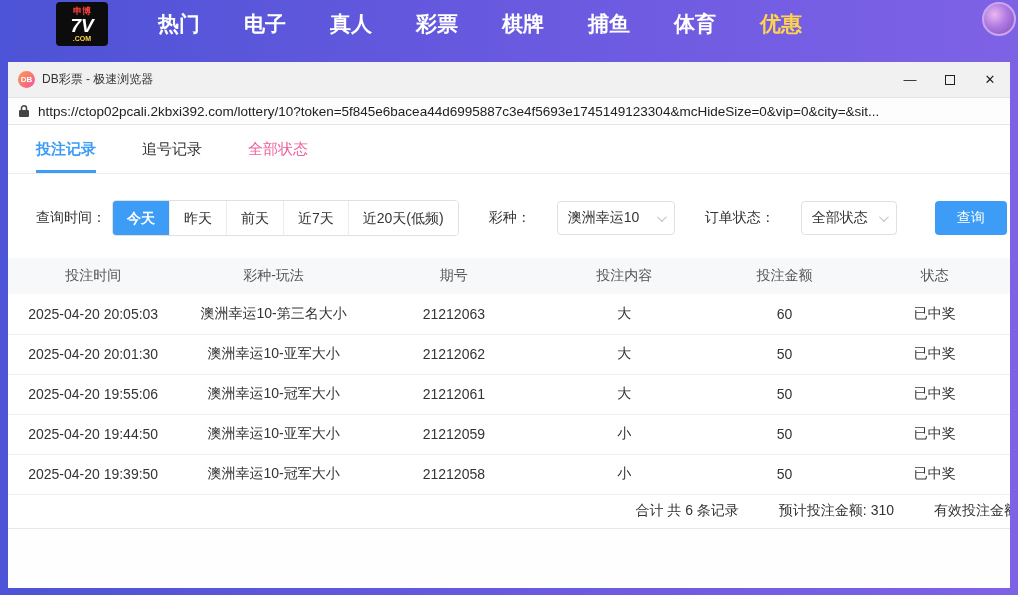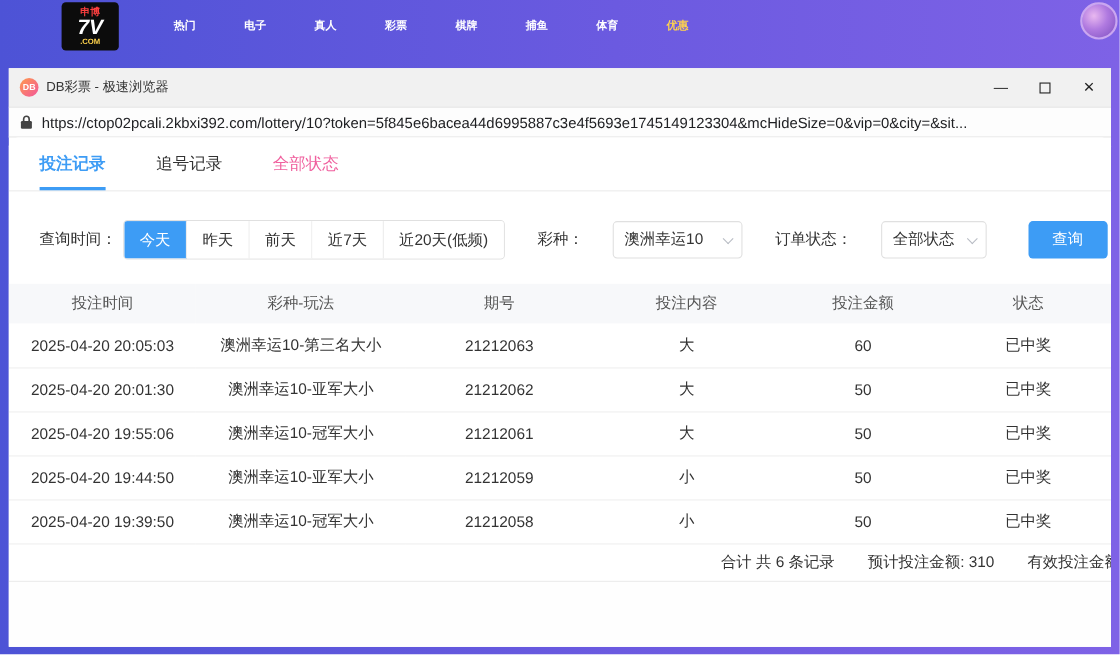--- a/index.html
+++ b/index.html
@@ -12,21 +12,21 @@
   
   .topbar { position:absolute; top:0; left:0; width:100%; height:48px;
             display:flex; align-items:center; }
   .logo { margin-left:56px; width:52px; height:44px; background:#0c0c0c; border-radius:4px;
           display:flex; flex-direction:column; align-items:center; justify-content:center;
           line-height:1; cursor:pointer; }
   .logo .l1 { color:#ff4040; font-size:9px; font-weight:bold; }
   .logo .l2 { color:#ffffff; font-size:19px; font-weight:bold; font-style:italic; }
   .logo .l3 { color:#ffd34d; font-size:7px; font-weight:bold; }
   .nav { display:flex; margin-left:28px; }
-  .nav-item { color:#ffffff; font-size:10px; font-weight:bold; text-decoration:none;
+  .nav-item { color:#ffffff; font-size:21px; font-weight:bold; text-decoration:none;
               padding:0 22px; line-height:48px; cursor:pointer; }
   .nav-item.gold { color:#ffd34d; }
   .avatar { position:absolute; right:2px; top:2px; width:34px; height:34px; border-radius:50%;
             background:radial-gradient(circle at 35% 35%, #e9b8f0 0%, #b07ae0 45%, #7d4fc0 100%);
             border:2px solid #caa6f0; cursor:pointer; }
 
   
   .window { position:absolute; top:62px; left:8px; width:1002px; height:526px;
             background:#ffffff; display:flex; flex-direction:column; }
   .titlebar { height:36px; background:#f1f1f1; display:flex; align-items:center;
@@ -57,21 +57,21 @@
          align-items:center; border-bottom:3px solid transparent; padding-top:3px; }
   .tab.active { color:#3d9cf5; border-bottom-color:#3d9cf5; font-weight:bold; }
   .tab.pink { color:#f0609e; }
 
   .filters { display:flex; align-items:center; padding:26px 0 22px 28px; gap:6px; }
   .flabel { font-size:14px; color:#333; }
   .time-group { display:flex; border:1px solid #e0e0e0; border-radius:4px; overflow:hidden; }
   .time-opt { font-size:14px; color:#333; padding:0 14px; height:34px; line-height:34px;
               border-right:1px solid #ececec; cursor:pointer; background:#fff; }
   .time-opt:last-child { border-right:none; }
-  .time-opt.active { background:#3d9cf5; color:#fff; }
+  .time-opt.active { background:#3d9cf5; color:#fff;font-weight:bold; }
   .sel-wrap { margin-left:20px; }
   .select { display:flex; align-items:center; justify-content:space-between;
             border:1px solid #e0e0e0; border-radius:4px; height:34px; padding:0 10px;
             font-size:14px; color:#333; cursor:pointer; background:#fff; }
   .sel-lottery { width:118px; }
   .sel-status { width:96px; }
   .chev { width:7px; height:7px; border-right:1.5px solid #b8bcc4; border-bottom:1.5px solid #b8bcc4;
           transform:rotate(45deg) translateY(-2px); margin-left:8px; }
   .ml24 { margin-left:24px; }
   .search-btn { margin-left:32px; width:72px; height:34px; background:#3d9cf5; color:#fff;
@@ -79,21 +79,21 @@
 
   table.bets { width:100%; border-collapse:collapse; table-layout:fixed;padding-left:45px; }
   table.bets col.c1{width:17%} table.bets col.c2{width:19%} table.bets col.c3{width:17%}
   table.bets col.c4{width:17%} table.bets col.c5{width:15%} table.bets col.c6{width:15%}
   table.bets th { background:#f7f8fa; height:36px; font-size:14px; color:#555; font-weight:normal; }
   table.bets td { height:40px; text-align:center; font-size:14px; color:#333;
                   border-bottom:1px solid #efefef; }
   td.status { color:#f2524a; }
 
   .page-footer { display:flex; justify-content:flex-end; align-items:center; height:34px;
-                 font-size:14px; color:#333; gap:30px; white-space:nowrap; padding-right:0;
+                 font-size:14px; color:#333; gap:40px; white-space:nowrap; padding-right:0;
                  border-bottom:1px solid #e9e9e9; }
   .page-footer .cut { margin-right:-8px; }
   .page-rest { flex:1; background:#fefefe; }
 </style>
 </head>
 <body>
 
 <div class="screen">
 
   <div class="topbar">

